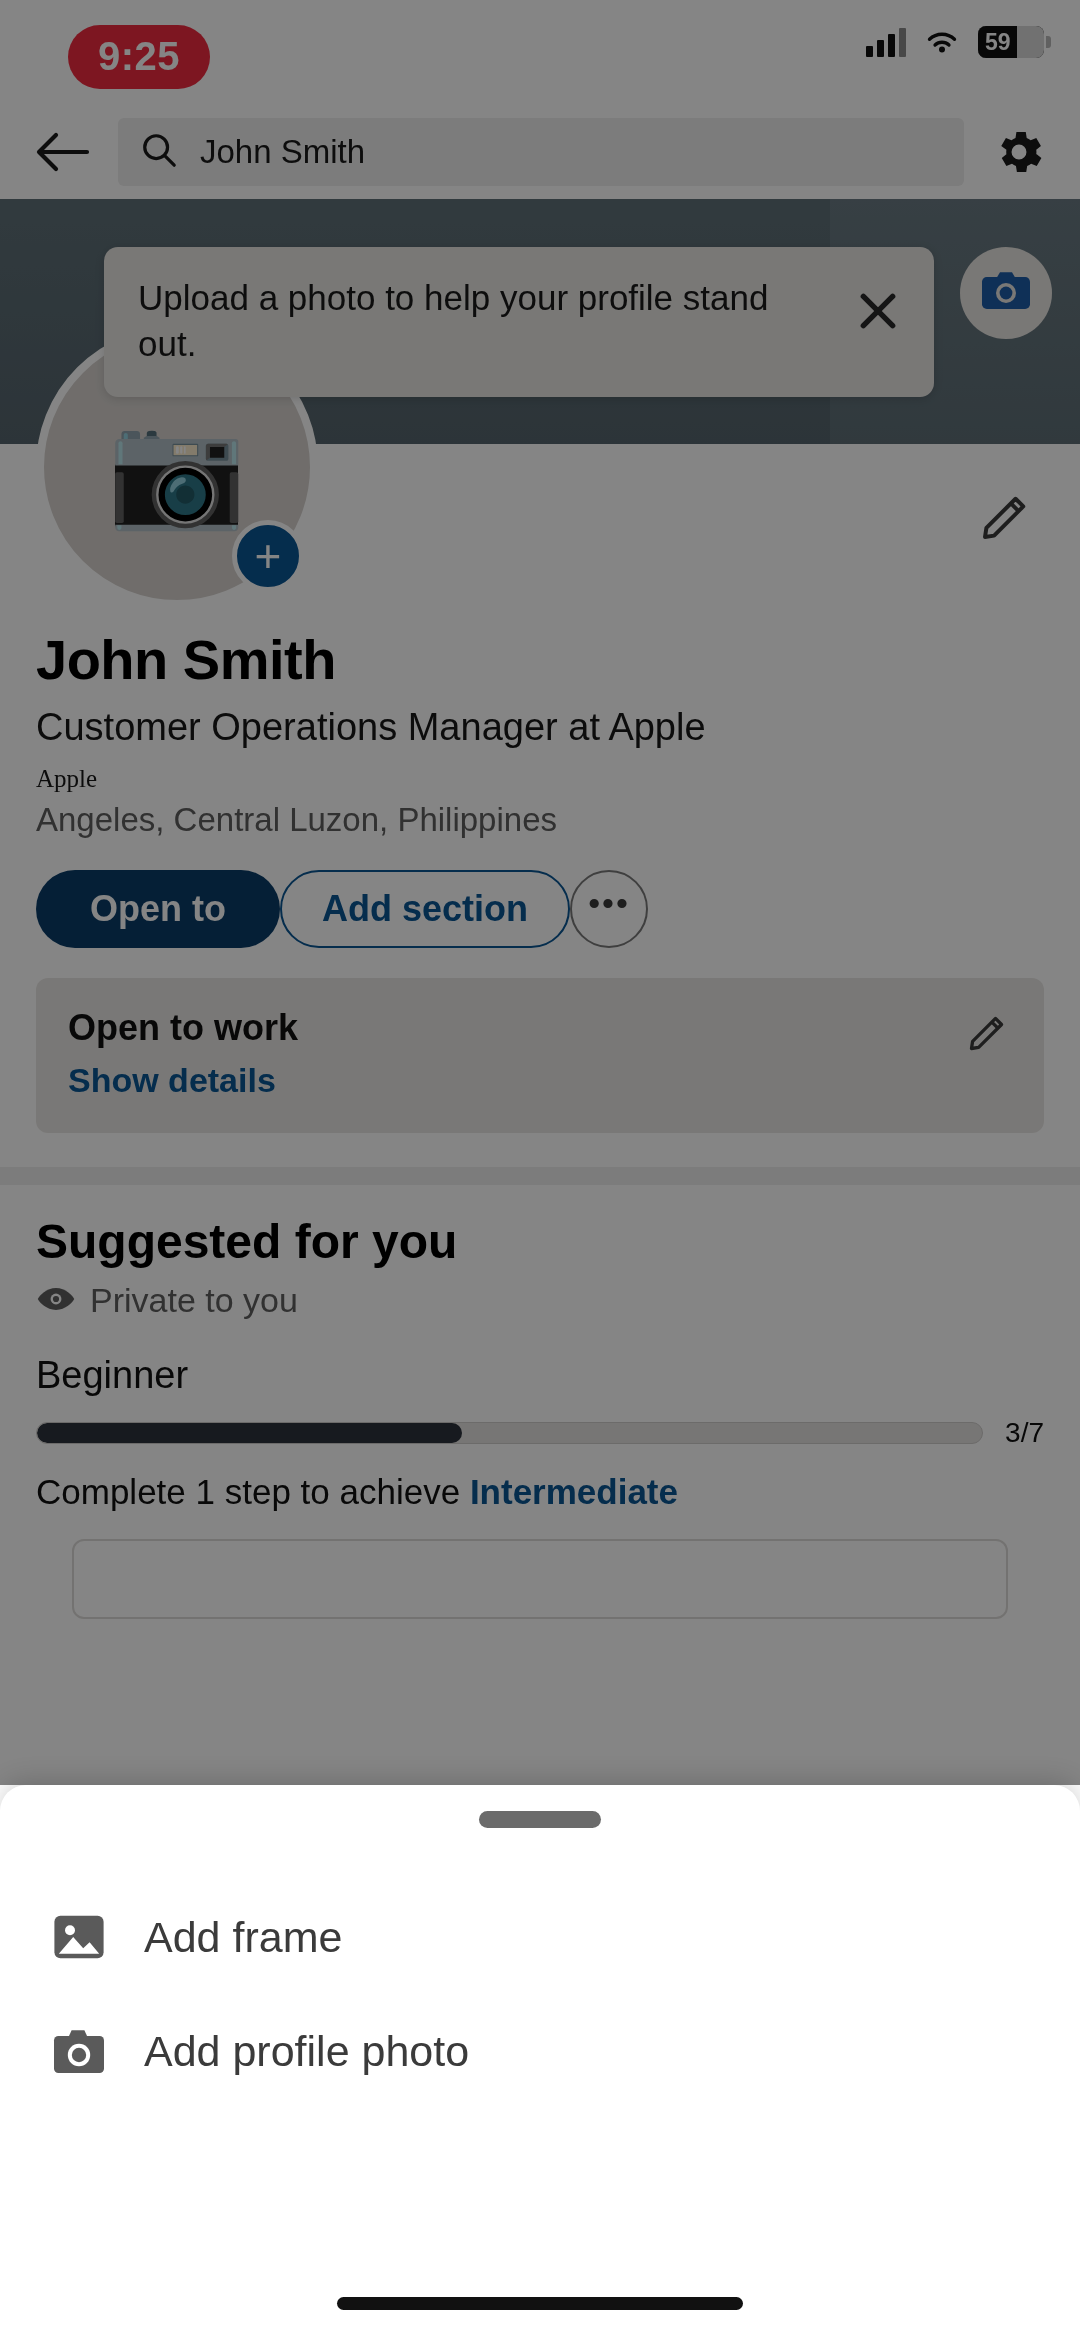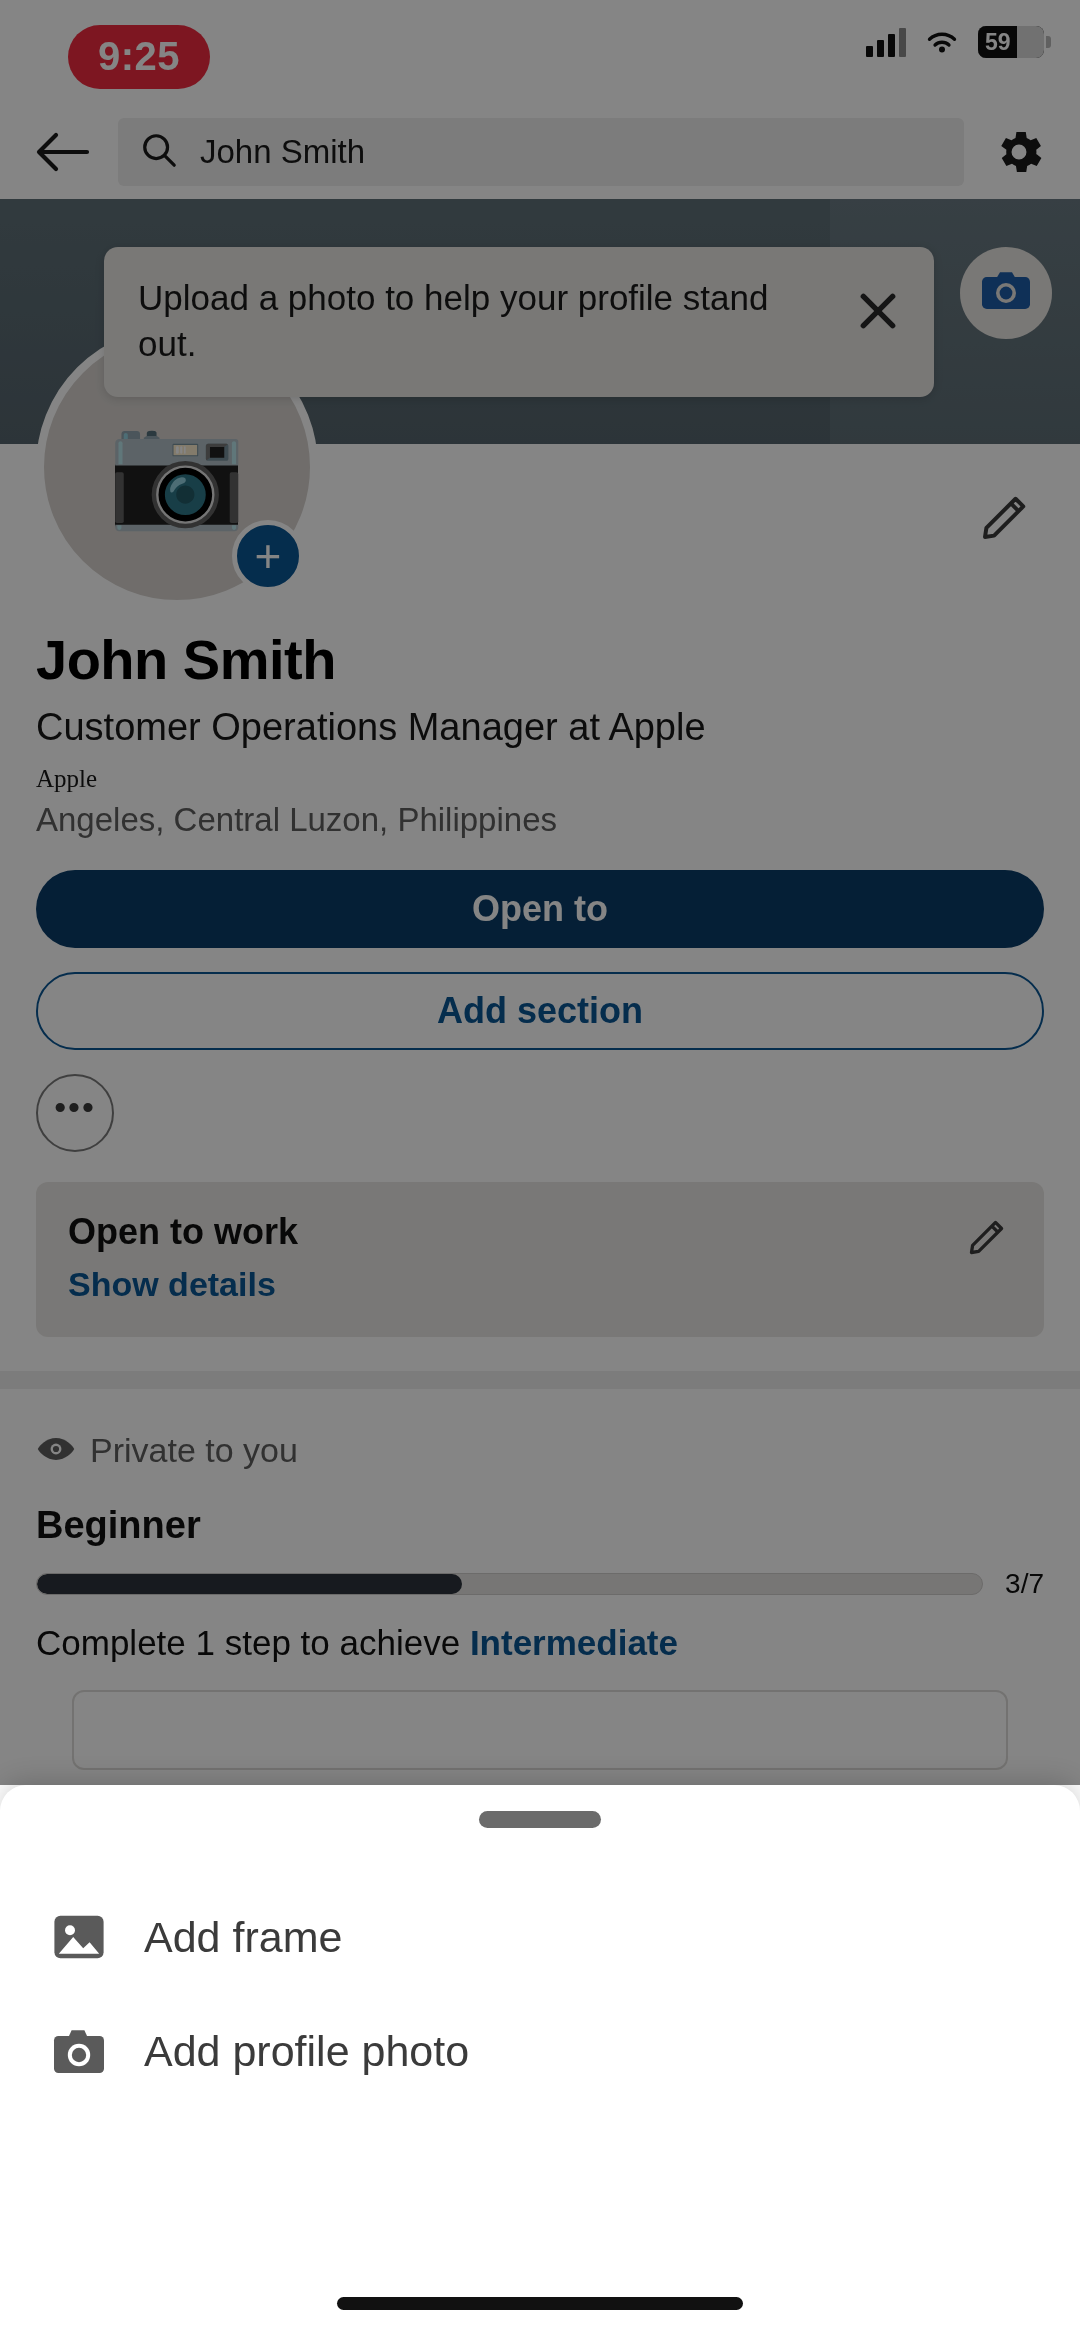--- a/index.html
+++ b/index.html
@@ -168,23 +168,22 @@
     z-index:11;
   }
 
   .profileText { padding:186px 36px 0 36px; }
   .pname { font-size:56px; font-weight:bold; color:#000; letter-spacing:-0.5px; line-height:1.08; }
   .pheadline { font-size:38px; color:#181818; margin-top:14px; line-height:1.22; }
   .pcompany { font-size:25px; color:#181818; margin-top:12px; line-height:1.25;font-family:Liberation Serif, serif; }
   .plocation { font-size:33px; color:#5E5E5E; margin-top:5px; line-height:1.25; }
 
   .actions {
-    display:flex; gap:24px;
+    display:flex; align-items:center; 
     padding:30px 36px 0 36px;
-    flex-direction:column;
   }
   .btnPrimary {
     height:78px; padding:0 54px;
     background:#0A3C68;
     color:#ffffff;
     border-radius:44px;
     font-size:36px; font-weight:600;
     display:flex;align-items:center;justify-content:center;
     border:none;
   }
@@ -216,21 +215,21 @@
   .otwSub { font-size:34px; color:#1a1a1a; margin-top:10px; line-height:1.22; }
   .otwLink { font-size:34px; color:#0A5694; font-weight:bold; margin-top:10px; line-height:1.22; }
   .otwPencil { position:absolute; right:28px; top:26px; width:56px;height:56px; display:flex;align-items:center;justify-content:center;}
 
   .divider { height:18px; background:#EDEDED; margin-top:34px; }
 
   .suggested { padding:30px 36px 0 36px; background:#ffffff; }
   .sugTitle { font-size:48px; font-weight:bold; color:#000; line-height:1.12; }
   .sugPrivate { display:flex; align-items:center; gap:14px; margin-top:12px; }
   .sugPrivate span { font-size:34px; color:#5E5E5E;text-align:right; }
-  .levelName { font-size:38px; font-weight:bold; color:#111; margin-top:34px; line-height:1.15; }
+  .levelName { font-size:38px; font-weight:normal; color:#111; margin-top:34px; line-height:1.15; }
   .progRow { display:flex; align-items:center; gap:22px; margin-top:20px; }
   .progTrack {
     flex:1; height:22px; background:#E4E2E0; border-radius:12px;
     border:1px solid #cfcdcb;
     overflow:hidden;
   }
   .progFill { height:100%; background:#2C333C; border-radius:12px; }
   .progCount { font-size:28px; color:#111; flex:none; }
   .completeLine { font-size:35px; color:#111; margin-top:22px; line-height:1.2; }
   .completeLine b { color:#0A5694; font-weight:bold; }
@@ -376,20 +375,21 @@
           <svg width="44" height="44" viewBox="0 0 24 24">
               <path d="M3.6 17.1 16.1 4.6l3.3 3.3L6.9 20.4 3 21z" fill="none" stroke="#3a3a3a" stroke-width="1.8" stroke-linejoin="round"></path>
               <path d="M14.1 6.6l3.3 3.3" stroke="#3a3a3a" stroke-width="1.8"></path>
             </svg>
         </div>
       </div>
 
       <div class="divider"></div>
 
       <div class="suggested">
+        <div class="sugTitle">Suggested for you</div>
         <div class="sugPrivate">
           <span>
             <svg width="40" height="26" viewBox="0 0 22 14">
                 <path d="M11 1C5.8 1 1.9 5.1 1 7c.9 1.9 4.8 6 10 6s9.1-4.1 10-6c-.9-1.9-4.8-6-10-6z" fill="#5E5E5E"></path>
                 <circle cx="11" cy="7" r="3" fill="#ffffff"></circle>
                 <circle cx="11" cy="7" r="1.7" fill="#5E5E5E"></circle>
               </svg>
           </span>
           <span>Private to you</span>
         </div>

